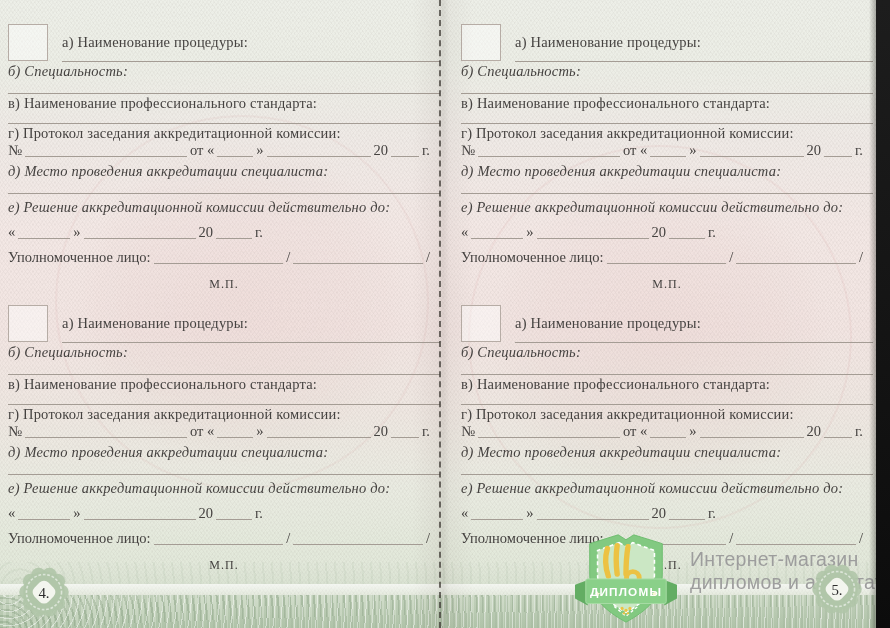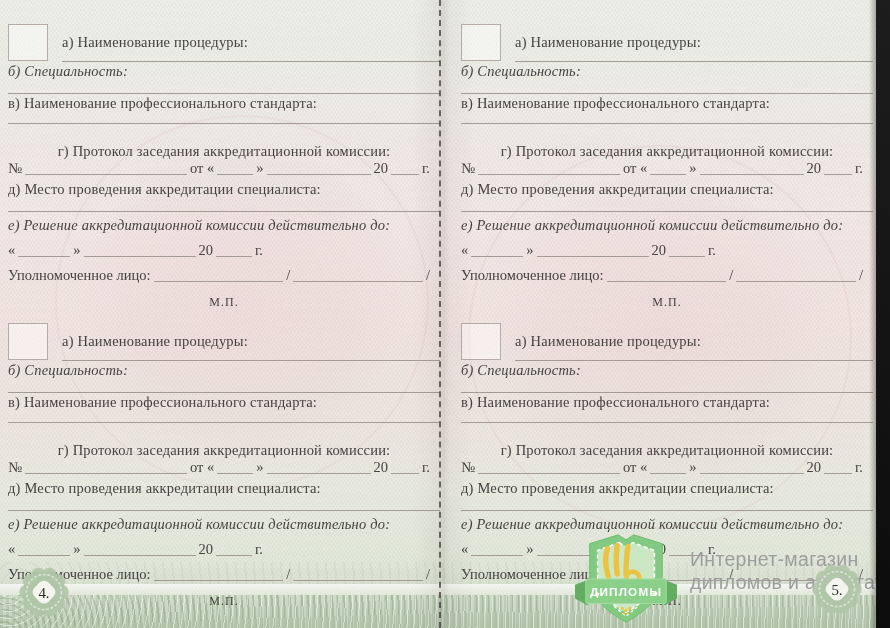--- a/index.html
+++ b/index.html
@@ -64,22 +64,22 @@
   .rowa { display:flex; align-items:flex-start; height:37px; }
   .cbox { flex:0 0 auto; width:38px; height:35px; border:1.5px solid #b6aca5;
     background:rgba(255,255,255,0.45); }
   .rowa .lbl { margin:9px 0 0 14px; }
 
   .lbl { font-size:14.5px; line-height:18px; letter-spacing:0.2px; }
   .ul { border-bottom:1px solid #a49c94; }
   .ul-ind { margin-left:54px; margin-top:0px; }
   .mt-b { margin-top:0;font-style:italic; }  .ul-b { margin-top:13px; }
   .mt-v { margin-top:0; }  .ul-v { margin-top:11px; }
-  .mt-g { margin-top:18px;text-align:center; }
-  .mt-d { margin-top:3px; }  .ul-d { margin-top:13px; }
+  .mt-g { margin-top:0; }
+  .mt-d { margin-top:3px;font-style:italic; }  .ul-d { margin-top:13px; }
   .mt-e { margin-top:4px;font-style:italic; }
 
   .frow { display:flex; align-items:flex-end; font-size:14.5px; gap:3px; margin-right:10px; }
   .frow .t { line-height:17px; white-space:pre; }
   .frow .ul { height:0; margin-bottom:2px; }
   .u-grow { flex:1 1 auto; }
   .u36 { width:36px; } .u104 { width:104px; } .u28 { width:28px; }
   .u52 { width:52px; } .u112 { width:112px; }
   .r-proto { margin-top:0px; }
   .r-date  { margin-top:8px; width:265px; margin-right:0; }

